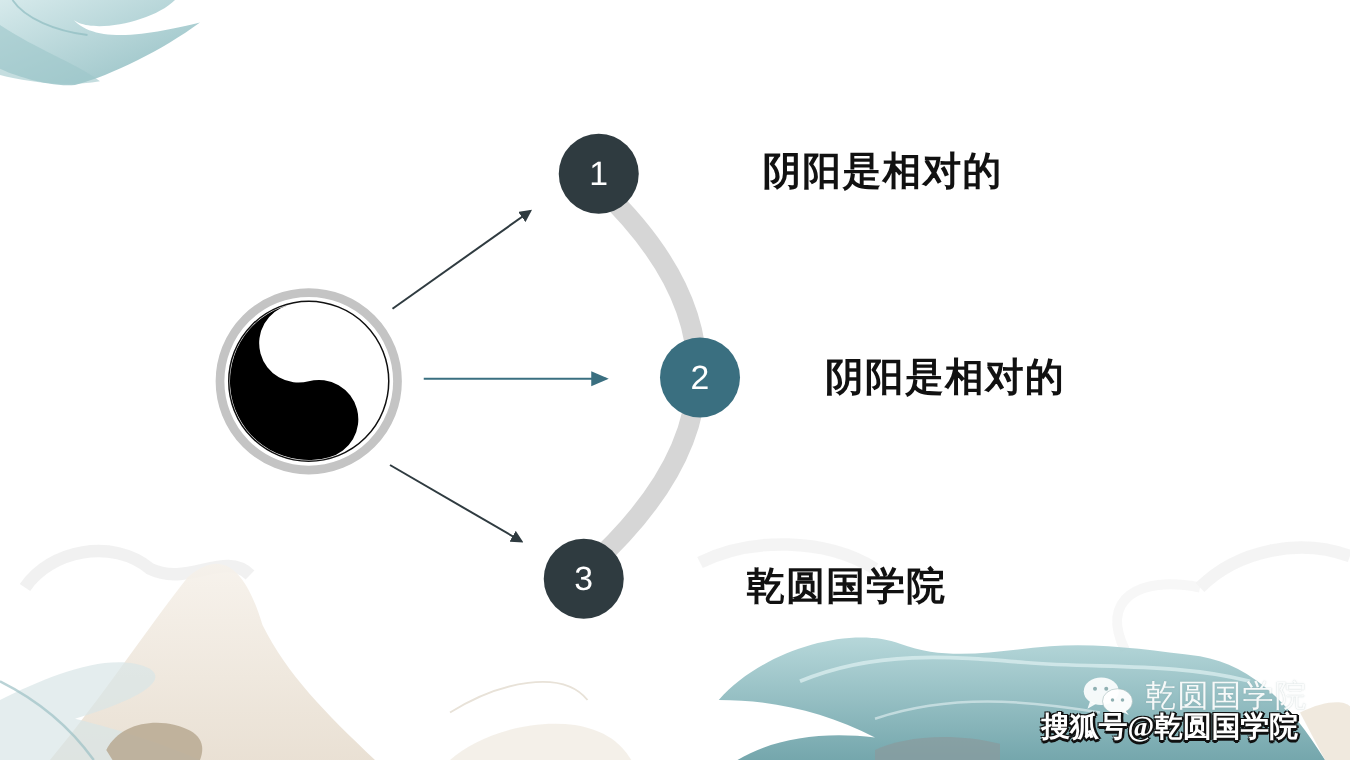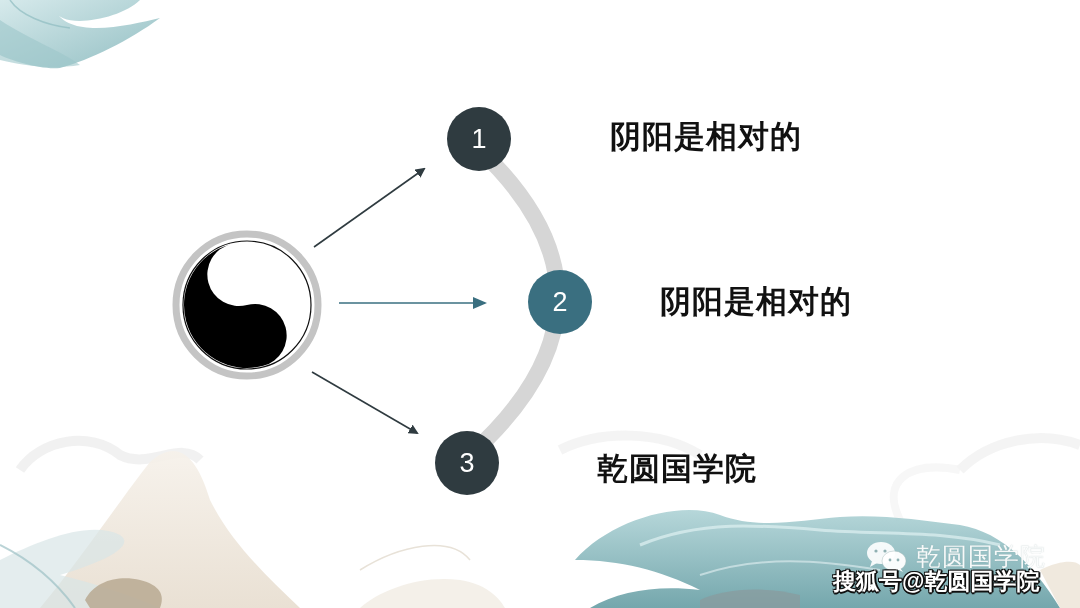--- a/index.html
+++ b/index.html
@@ -3,21 +3,21 @@
 <meta charset="utf-8">
 <style>
   html, body { margin: 0; padding: 0; }
   body { width: 1080px; height: 608px; overflow: hidden; background: #ffffff; position: relative; font-family: "DejaVu Sans", sans-serif; }
   .stage { position: absolute; left: 0; top: 0; width: 1080px; height: 608px; }
   .bg { position: absolute; left: 0; top: 0; }
   .node { position: absolute; width: 64px; height: 64px; border-radius: 50%; color: #ffffff; font-family: "Liberation Sans", sans-serif; font-size: 27px; display: flex; align-items: center; justify-content: center; }
   .label { position: absolute; font-family: "DejaVu Serif", "Liberation Serif", serif; font-weight: bold; font-size: 31px; color: #111111; letter-spacing: 1px; white-space: nowrap; }
   .wm1 { position: absolute; left: 866px; top: 540px; display: flex; align-items: center; gap: 8px; }
   .wm1 .txt { font-family: "DejaVu Sans", sans-serif; font-size: 25px; color: rgba(255,255,255,0.92); letter-spacing: 1px; text-shadow: 0 0 1px rgba(120,150,150,0.5); }
-  .wm2 { position: absolute; left: 833px; top: 566px; font-family: Liberation Sans, sans-serif; font-weight: bold; font-size: 23px; color: #ffffff; letter-spacing: 0px; white-space: nowrap;
+  .wm2 { position: absolute; left: 833px; top: 566px; font-family: Liberation Serif, serif; font-weight: bold; font-size: 23px; color: #ffffff; letter-spacing: 0px; white-space: nowrap;
          text-shadow: -1px -1px 0 #111, 1px -1px 0 #111, -1px 1px 0 #111, 1px 1px 0 #111, 0 2px 0 #111, 2px 0 0 #111; }
 </style>
 </head>
 <body>
 
 <div class="stage">
 
   <svg class="bg" width="1080" height="608" viewBox="0 0 1080 608">
     <defs>
       <linearGradient id="teal1" x1="0" y1="0" x2="1" y2="1">

